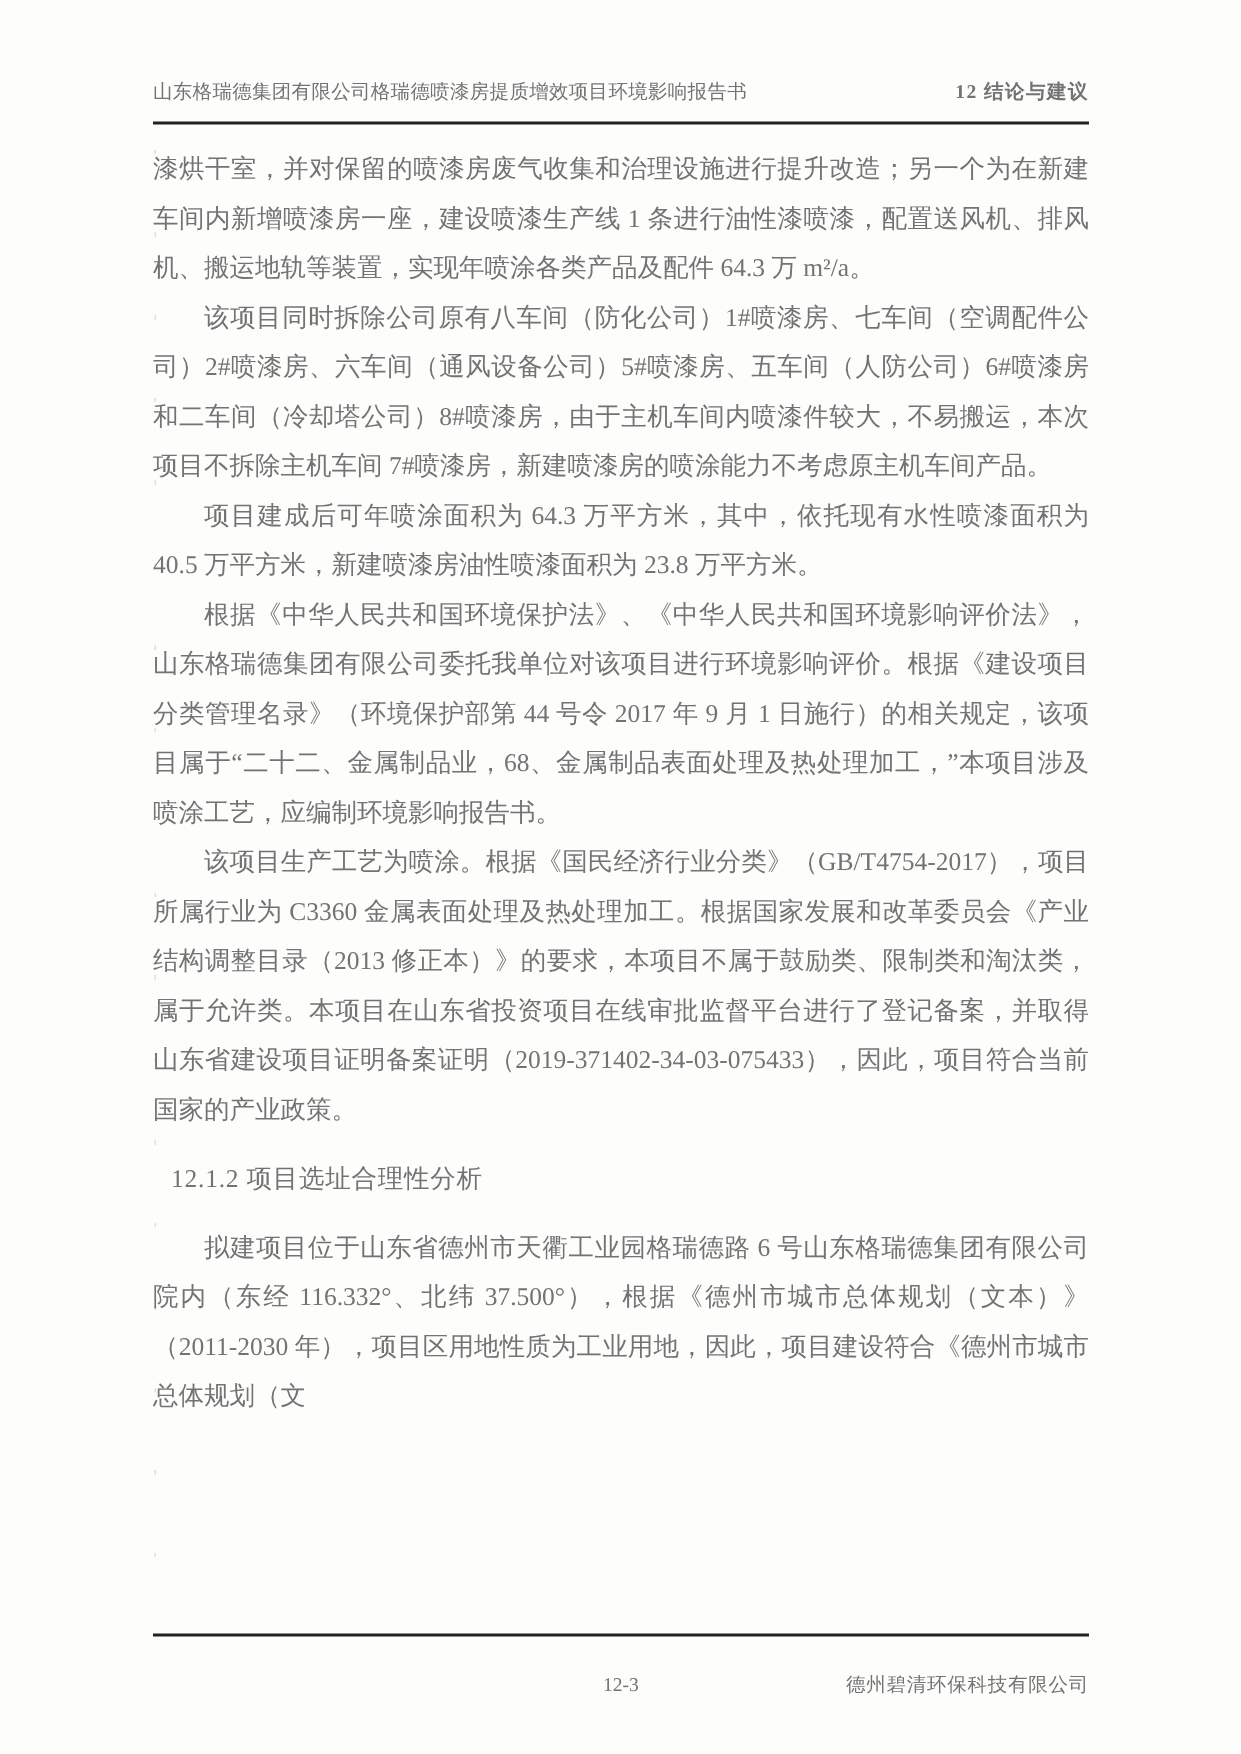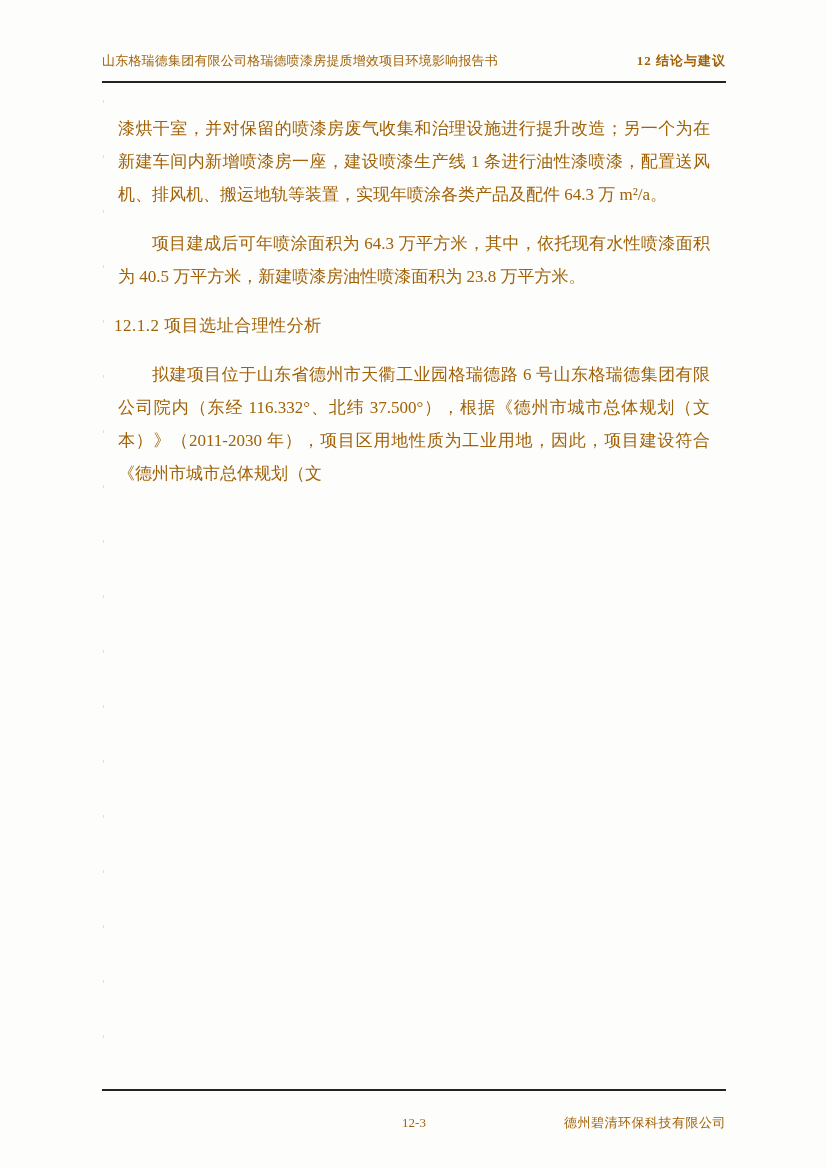--- a/index.html
+++ b/index.html
@@ -7,21 +7,21 @@
     padding: 0;
     background: #ffffff;
   }
   .page {
     position: relative;
     width: 827px;
     height: 1169px;
     background: #fdfdfc;
     overflow: hidden;
     font-family: "Liberation Serif", "DejaVu Serif", serif;
-    color: #a16207;
+    color: #737373;
   }
   
   .page-header {
     position: absolute;
     left: 102px;
     top: 53px;
     width: 624px;
     padding-bottom: 12px;
     border-bottom: 2px solid #232323;
     display: flex;
@@ -38,21 +38,21 @@
     position: absolute;
     left: 102px;
     top: 96px;
     width: 624px;
     font-size: 17px;
     line-height: 33px;
     text-align: justify;
     text-justify: inter-ideograph;
   }
   .document-body p {
-    margin: 16px;
+    margin: 0;
     text-indent: 2em;
   }
   .document-body p.no-indent { text-indent: 0; }
   .section-heading {
     font-size: 17px;
     font-weight: normal;
     margin: 13px 0 13px 12px;
     text-indent: 0;
     line-height: 33px;
     letter-spacing: 0.5px;
@@ -107,21 +107,24 @@
 
   <div class="page-header">
     <span class="report-title">山东格瑞德集团有限公司格瑞德喷漆房提质增效项目环境影响报告书</span>
     <span class="chapter-label">12 结论与建议</span>
   </div>
 
   <div class="scan-artifact"></div>
 
   <div class="document-body">
     <p class="no-indent">漆烘干室，并对保留的喷漆房废气收集和治理设施进行提升改造；另一个为在新建车间内新增喷漆房一座，建设喷漆生产线 1 条进行油性漆喷漆，配置送风机、排风机、搬运地轨等装置，实现年喷涂各类产品及配件 64.3 万 m²/a。</p>
+    <p>该项目同时拆除公司原有八车间（防化公司）1#喷漆房、七车间（空调配件公司）2#喷漆房、六车间（通风设备公司）5#喷漆房、五车间（人防公司）6#喷漆房和二车间（冷却塔公司）8#喷漆房，由于主机车间内喷漆件较大，不易搬运，本次项目不拆除主机车间 7#喷漆房，新建喷漆房的喷涂能力不考虑原主机车间产品。</p>
     <p>项目建成后可年喷涂面积为 64.3 万平方米，其中，依托现有水性喷漆面积为 40.5 万平方米，新建喷漆房油性喷漆面积为 23.8 万平方米。</p>
+    <p>根据《中华人民共和国环境保护法》、《中华人民共和国环境影响评价法》，山东格瑞德集团有限公司委托我单位对该项目进行环境影响评价。根据《建设项目分类管理名录》（环境保护部第 44 号令 2017 年 9 月 1 日施行）的相关规定，该项目属于“二十二、金属制品业，68、金属制品表面处理及热处理加工，”本项目涉及喷涂工艺，应编制环境影响报告书。</p>
+    <p>该项目生产工艺为喷涂。根据《国民经济行业分类》（GB/T4754-2017），项目所属行业为 C3360 金属表面处理及热处理加工。根据国家发展和改革委员会《产业结构调整目录（2013 修正本）》的要求，本项目不属于鼓励类、限制类和淘汰类，属于允许类。本项目在山东省投资项目在线审批监督平台进行了登记备案，并取得山东省建设项目证明备案证明（2019-371402-34-03-075433），因此，项目符合当前国家的产业政策。</p>
     <h2 class="section-heading">12.1.2 项目选址合理性分析</h2>
     <p>拟建项目位于山东省德州市天衢工业园格瑞德路 6 号山东格瑞德集团有限公司院内（东经 116.332°、北纬 37.500°），根据《德州市城市总体规划（文本）》（2011-2030 年），项目区用地性质为工业用地，因此，项目建设符合《德州市城市总体规划（文</p>
   </div>
 
   <div class="footer-rule"></div>
 
   <div class="page-footer">
     <span class="page-number">12-3</span>
     <span class="publisher">德州碧清环保科技有限公司</span>
   </div>

